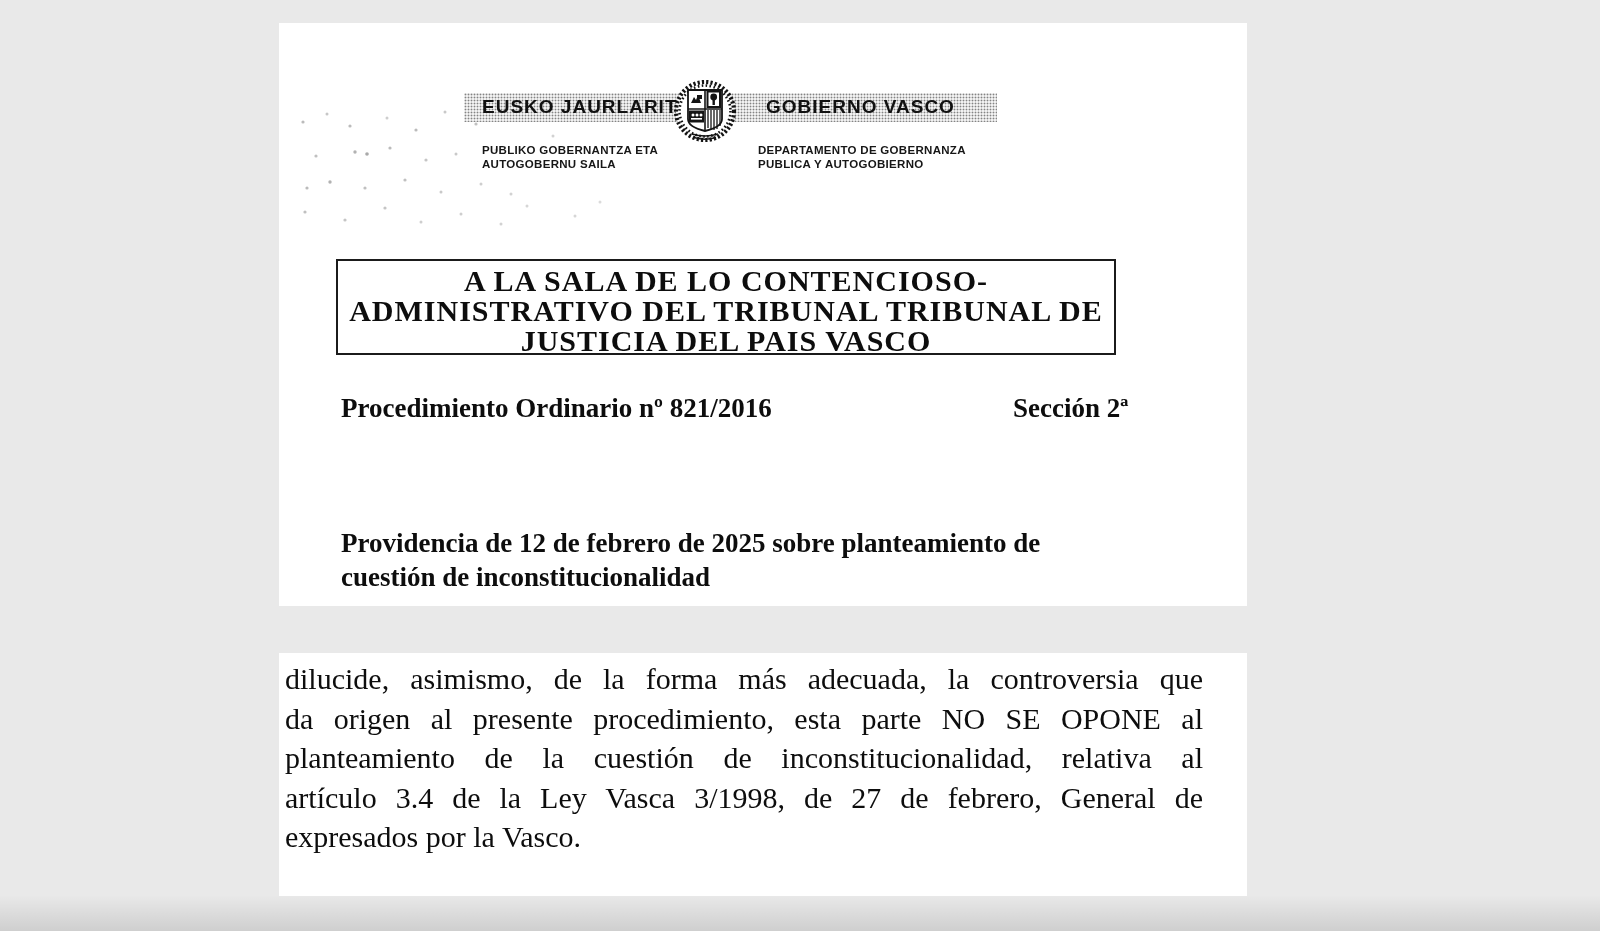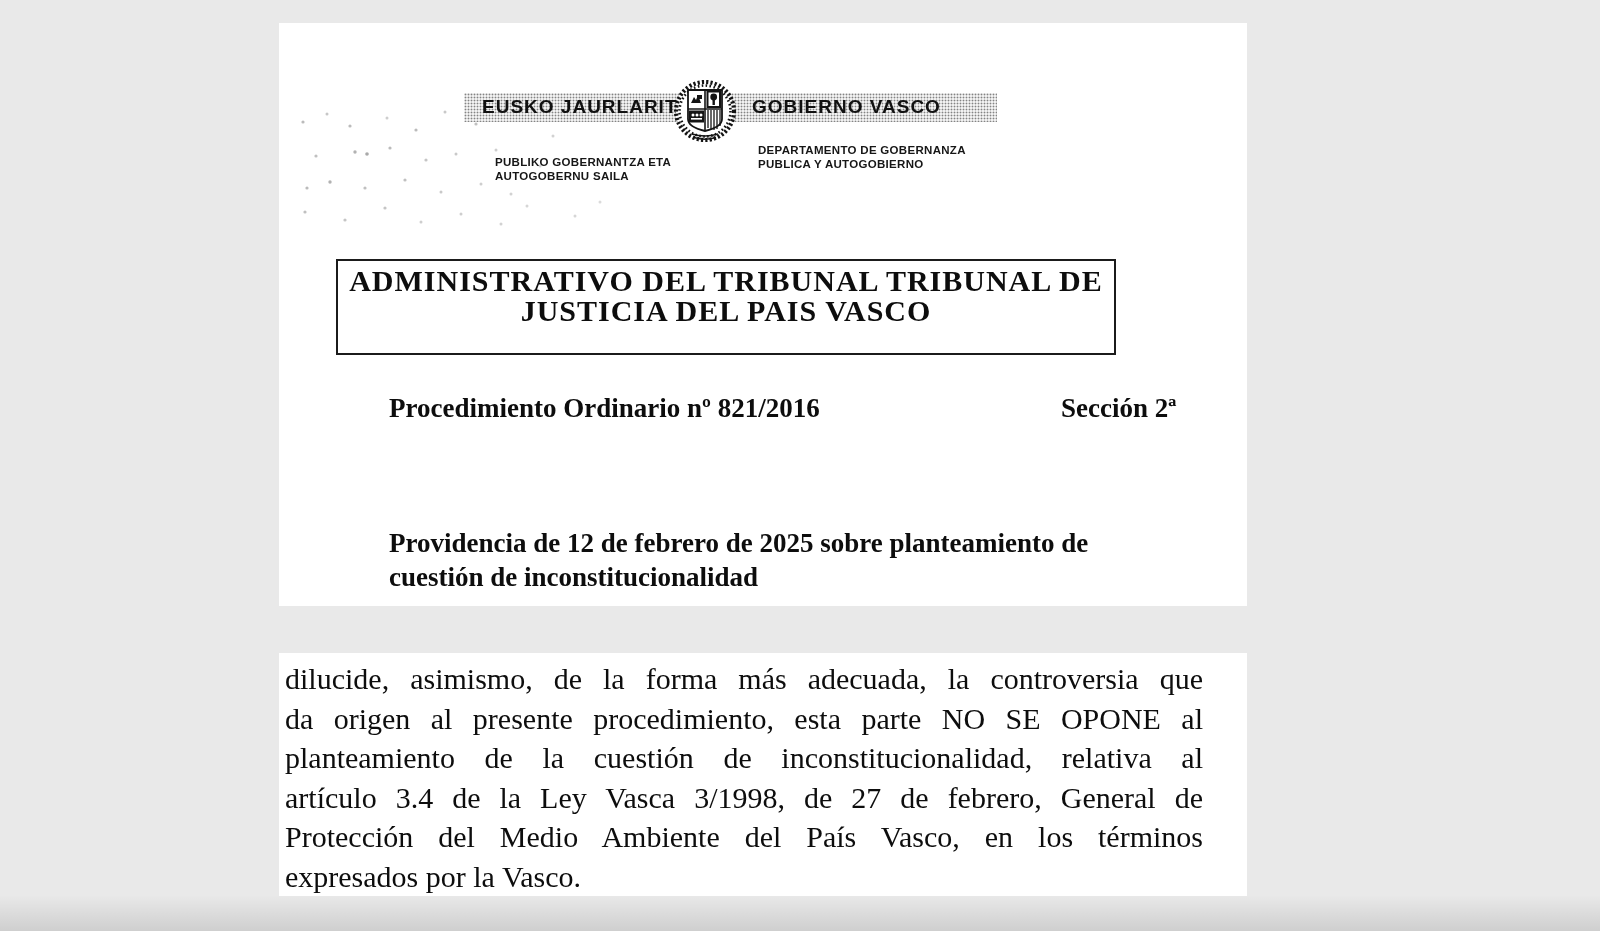--- a/index.html
+++ b/index.html
@@ -28,29 +28,29 @@
     background-image:radial-gradient(circle, #848484 0.9px, rgba(0,0,0,0) 1.05px);
     background-size:3px 3px;
   }
   .gov-title {
     position:absolute; top:73px; height:24px;
     font-family:"Liberation Sans", sans-serif;
     font-weight:bold; font-size:19px; letter-spacing:1px; color:#111;
     white-space:nowrap;
   }
   .gov-title.eu { left:203px; }
-  .gov-title.es { left:473px; }
+  .gov-title.es { left:487px; }
   .emblem { position:absolute; left:391px; top:56px; width:70px; height:66px; }
   .dept {
     position:absolute; top:120px;
     font-family:"Liberation Sans", sans-serif;
     font-weight:bold; font-size:11.5px; line-height:14px;
     letter-spacing:0.3px; color:#161616; white-space:nowrap;
   }
-  .dept.eu { left:216px;margin-top:12px; }
+  .dept.eu { left:203px; }
   .dept.es { left:479px; }
 
   
   .speckles {
     position:absolute; left:15px; top:80px; width:2px; height:2px;
     background:transparent; border-radius:50%;
     box-shadow:
       8px 18px 0 0.6px rgba(30,30,30,.30), 32px 10px 0 0.5px rgba(30,30,30,.25),
       55px 22px 0 0.6px rgba(30,30,30,.30), 92px 14px 0 0.5px rgba(30,30,30,.22),
       121px 26px 0 0.6px rgba(30,30,30,.30), 150px 8px 0 0.5px rgba(30,30,30,.24),
@@ -75,21 +75,21 @@
     position:absolute; left:57px; top:236px; width:780px; height:96px;
     border:2px solid #1b1b1b;
     text-align:center; padding-top:5px;
     font-weight:bold; font-size:30px; line-height:30px;
     letter-spacing:1px; color:#0d0d0d;
   }
 
   
   .case-line {
     position:absolute; left:62px;
-    font-weight:bold; font-size:27px; color:#0d0d0d; white-space:nowrap;margin-left:48px;
+    font-weight:bold; font-size:27px; color:#0d0d0d; white-space:nowrap;
   }
   .proc { top:370px; }
   .section { left:734px; top:370px; }
   .claimant { top:436px; }
   .subject { top:503px; line-height:34px; white-space:normal; width:770px; }
 
   
   .body-par {
     padding:6px 44px 0 6px;
     font-size:30px; line-height:39.5px; color:#0d0d0d;
@@ -151,36 +151,36 @@
   <div class="dept eu">
     <div>PUBLIKO GOBERNANTZA ETA</div>
     <div>AUTOGOBERNU SAILA</div>
   </div>
   <div class="dept es">
     <div>DEPARTAMENTO DE GOBERNANZA</div>
     <div>PUBLICA Y AUTOGOBIERNO</div>
   </div>
 
   <div class="court-box">
+    <div>A LA SALA DE LO CONTENCIOSO-</div>
     <div>ADMINISTRATIVO DEL TRIBUNAL TRIBUNAL DE</div>
     <div>JUSTICIA DEL PAIS VASCO</div>
   </div>
 
   <div class="case-line proc">Procedimiento Ordinario nº 821/2016</div>
   <div class="case-line section">Sección 2ª</div>
   <div class="case-line subject">
     <div>Providencia de 12 de febrero de 2025 sobre planteamiento de</div>
     <div>cuestión de inconstitucionalidad</div>
   </div>
 </div>
 
 <div class="page page-2">
   <div class="body-par">
     <div class="pline">dilucide, asimismo, de la forma más adecuada, la controversia que</div>
     <div class="pline">da origen al presente procedimiento, esta parte NO SE OPONE al</div>
     <div class="pline">planteamiento de la cuestión de inconstitucionalidad, relativa al</div>
     <div class="pline">artículo 3.4 de la Ley Vasca 3/1998, de 27 de febrero, General de</div>
-    <div class="pline">Protección del Medio Ambiente del País Vasco, en los términos</div>
     <div class="pline last">expresados por la Vasco.</div>
   </div>
 </div>
 
 <div class="bottom-shade"></div>
 
 </body></html>

